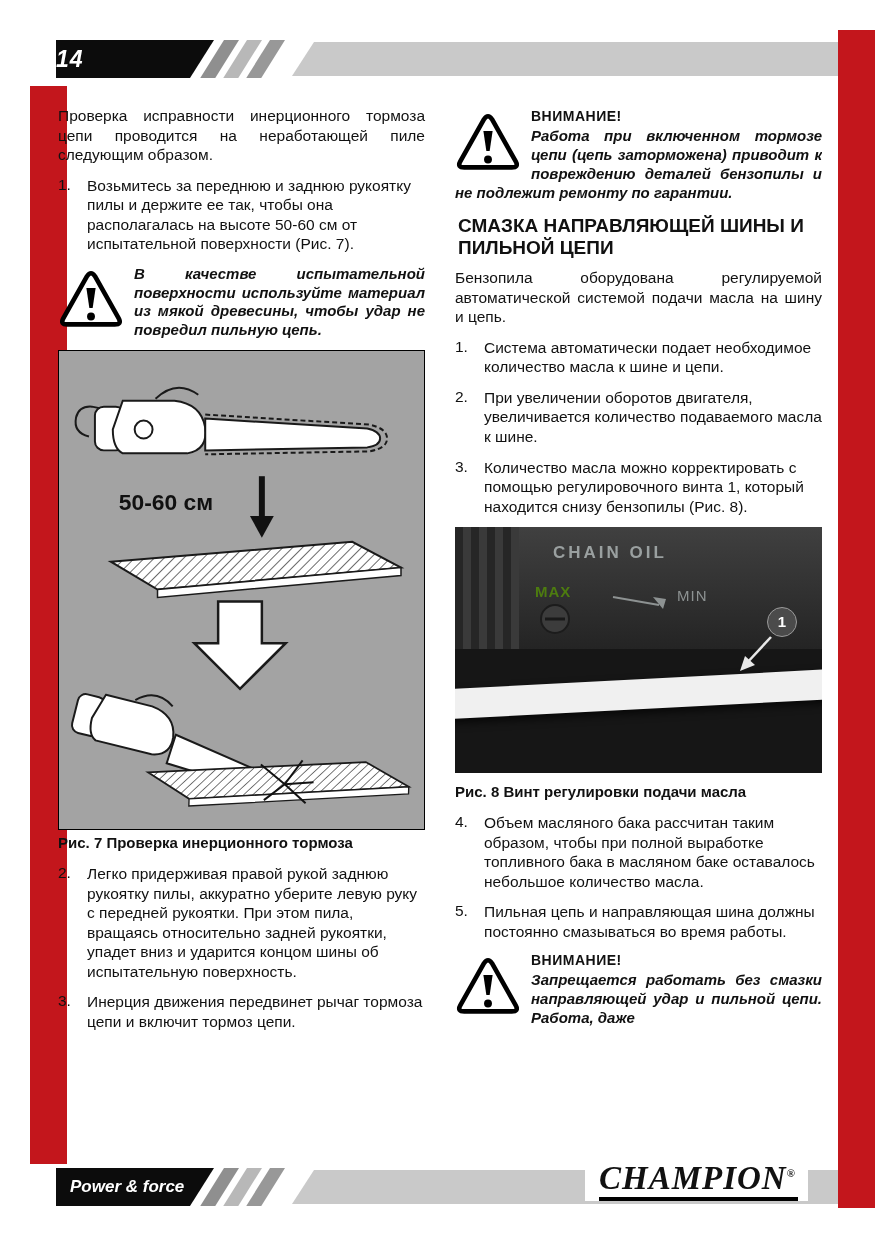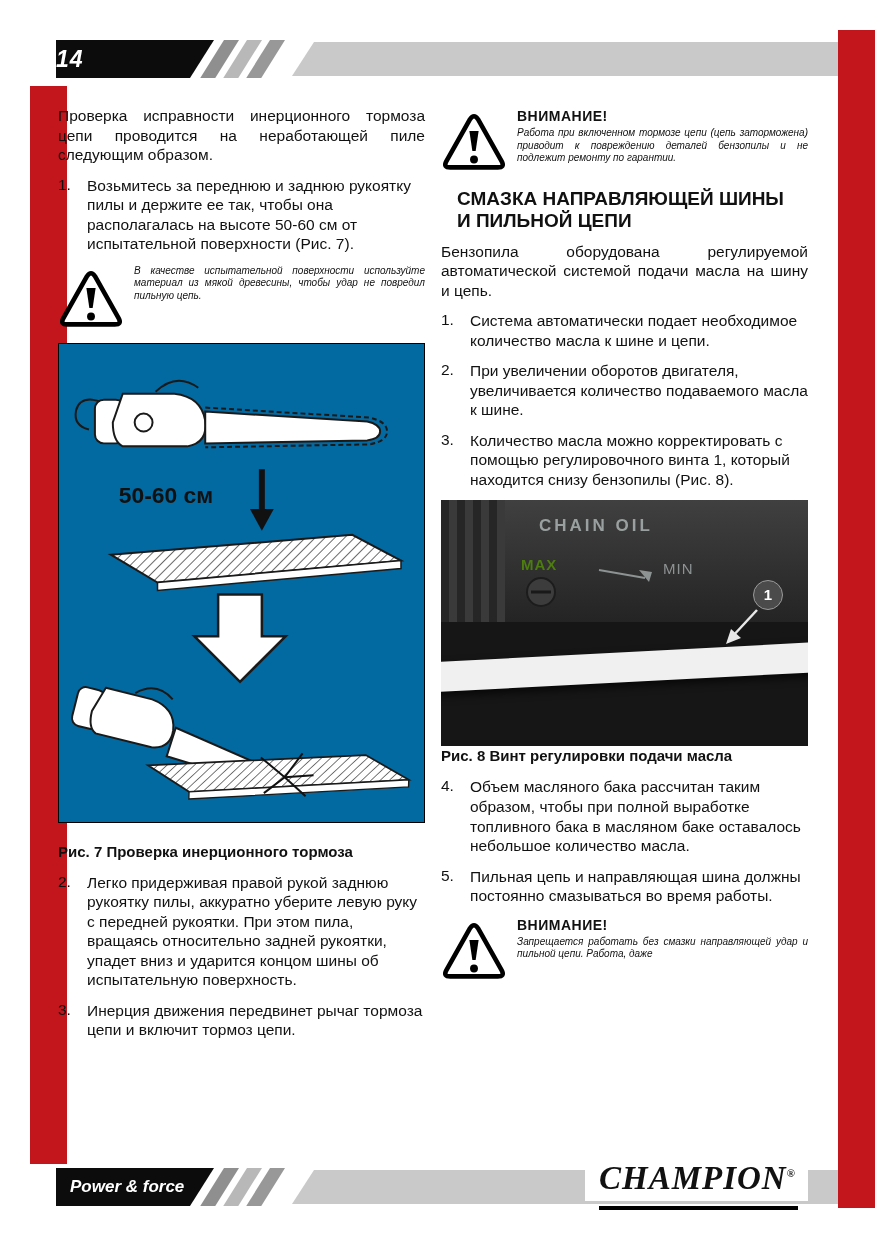--- a/index.html
+++ b/index.html
@@ -31,46 +31,46 @@
     clip-path:polygon(22px 0,100% 0,100% 100%,0 100%);
   }
   .hdr { top:40px; }
   .ftr { top:1168px; }
 
   .logo-wrap {
     position:absolute; left:585px; top:1158px; background:#fff; padding:2px 10px 4px 14px;
   }
   .logo {
     font-family:"Liberation Serif", serif; font-style:italic; font-weight:bold;
-    font-size:33px; letter-spacing:1px; border-bottom:4px solid #000; padding:0 2px 10px 0;
+    font-size:33px; letter-spacing:1px; border-bottom:4px solid #000; padding:0 2px 1px 0;
   }
   .logo sup { font-size:11px; font-style:normal; vertical-align:super; }
 
   
-  .cols { position:absolute; top:106px; left:58px; width:764px; display:flex; gap:16px; }
+  .cols { position:absolute; top:106px; left:58px; width:764px; display:flex; gap:30px; }
   .col { width:367px; }
 
   p.body, .li-text { font-size:15.5px; line-height:1.26; text-align:justify; margin:0; }
   p.body { margin-bottom:11px; }
   .li { position:relative; padding-left:29px; margin-bottom:11px; }
   .li .num { position:absolute; left:0; top:0; font-size:15.5px; }
 
   .warnblock { margin:2px 0 10px; overflow:hidden; }
   .warnblock::after { content:""; display:block; clear:both; }
   .tri-icon { float:left; width:66px; height:62px; margin:4px 10px 2px 0; }
   .warn-title { font-size:14px; font-weight:bold; margin:0 0 3px 10px; letter-spacing:.5px; }
-  .warn-body { font-size:10px; font-weight:normal; font-style:italic; line-height:1.26; text-align:justify; margin:0; }
-
-  .section-title { font-size:19px; font-weight:bold; line-height:1.18; margin:12px 16px 9px; }
-
-  .figbox { border:1.5px solid #000; width:365px; height:478px; position:relative; margin:4px 0 20px; background:#0369a1; }
+  .warn-body { font-size:15px; font-weight:bold; font-style:italic; line-height:1.26; text-align:justify; margin:0; }
+
+  .section-title { font-size:19px; font-weight:bold; line-height:1.18; margin:12px 3px 9px; }
+
+  .figbox { border:1.5px solid #000; width:365px; height:478px; position:relative; margin:4px 0 4px; background:#a3a3a3; }
   .figcap { font-size:15px; font-weight:bold; margin:0 0 13px; }
 
   
-  .photo { position:relative; width:367px; height:246px; background:#161616; overflow:hidden; margin:2px 0 1px; }
+  .photo { position:relative; width:367px; height:246px; background:#161616; overflow:hidden; margin:2px 0 10px; }
   .photo-top { position:absolute; left:0; top:0; right:0; height:122px; background:linear-gradient(#404040,#242424); }
   .ribs { position:absolute; left:0; top:0; width:64px; height:122px;
           background:repeating-linear-gradient(90deg,#262626 0 8px,#3a3a3a 8px 16px); }
   .chain-oil { position:absolute; left:98px; top:16px; color:#9aa0a0; font-weight:bold; font-size:17px; letter-spacing:3px; }
   .lbl-max { position:absolute; left:80px; top:56px; color:#4d7c0f; font-weight:bold; font-size:15px; letter-spacing:1px; }
   .lbl-min { position:absolute; left:222px; top:60px; color:#8d9292; font-weight:normal; font-size:15px; letter-spacing:1px; }
   .bar-strip { position:absolute; left:-12px; top:152px; width:400px; height:30px; background:#f0f0f0;
                transform:rotate(-3deg); box-shadow:0 4px 8px rgba(0,0,0,.7); }
   .badge1 { position:absolute; left:312px; top:80px; width:28px; height:28px; border-radius:50%;
             background:#4b4b4b; border:1px solid #9a9a9a; color:#fff; font-weight:bold;

